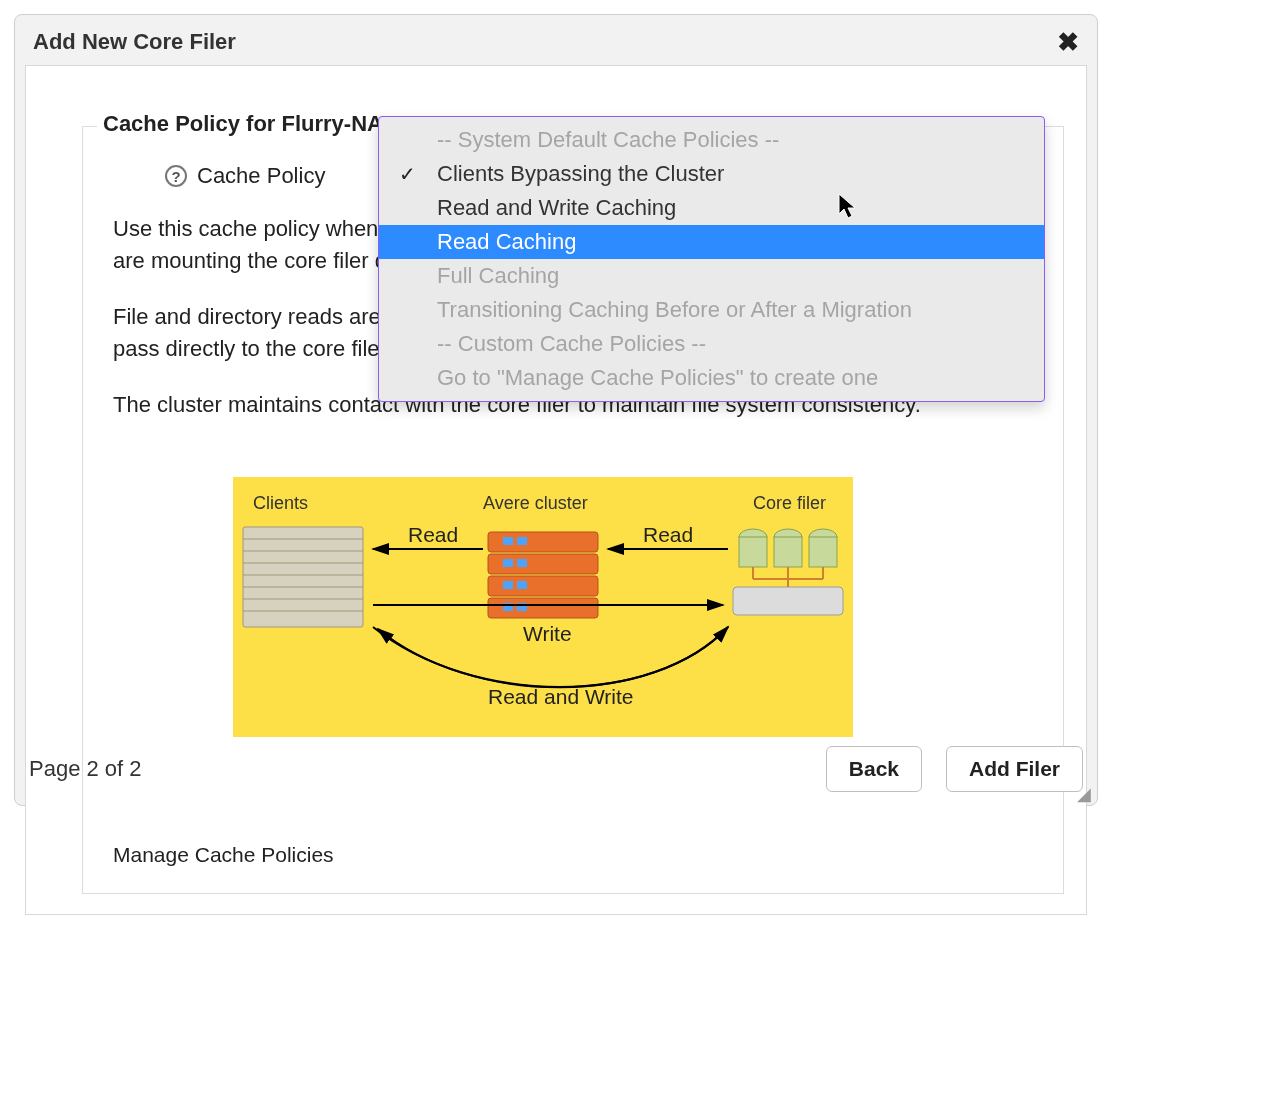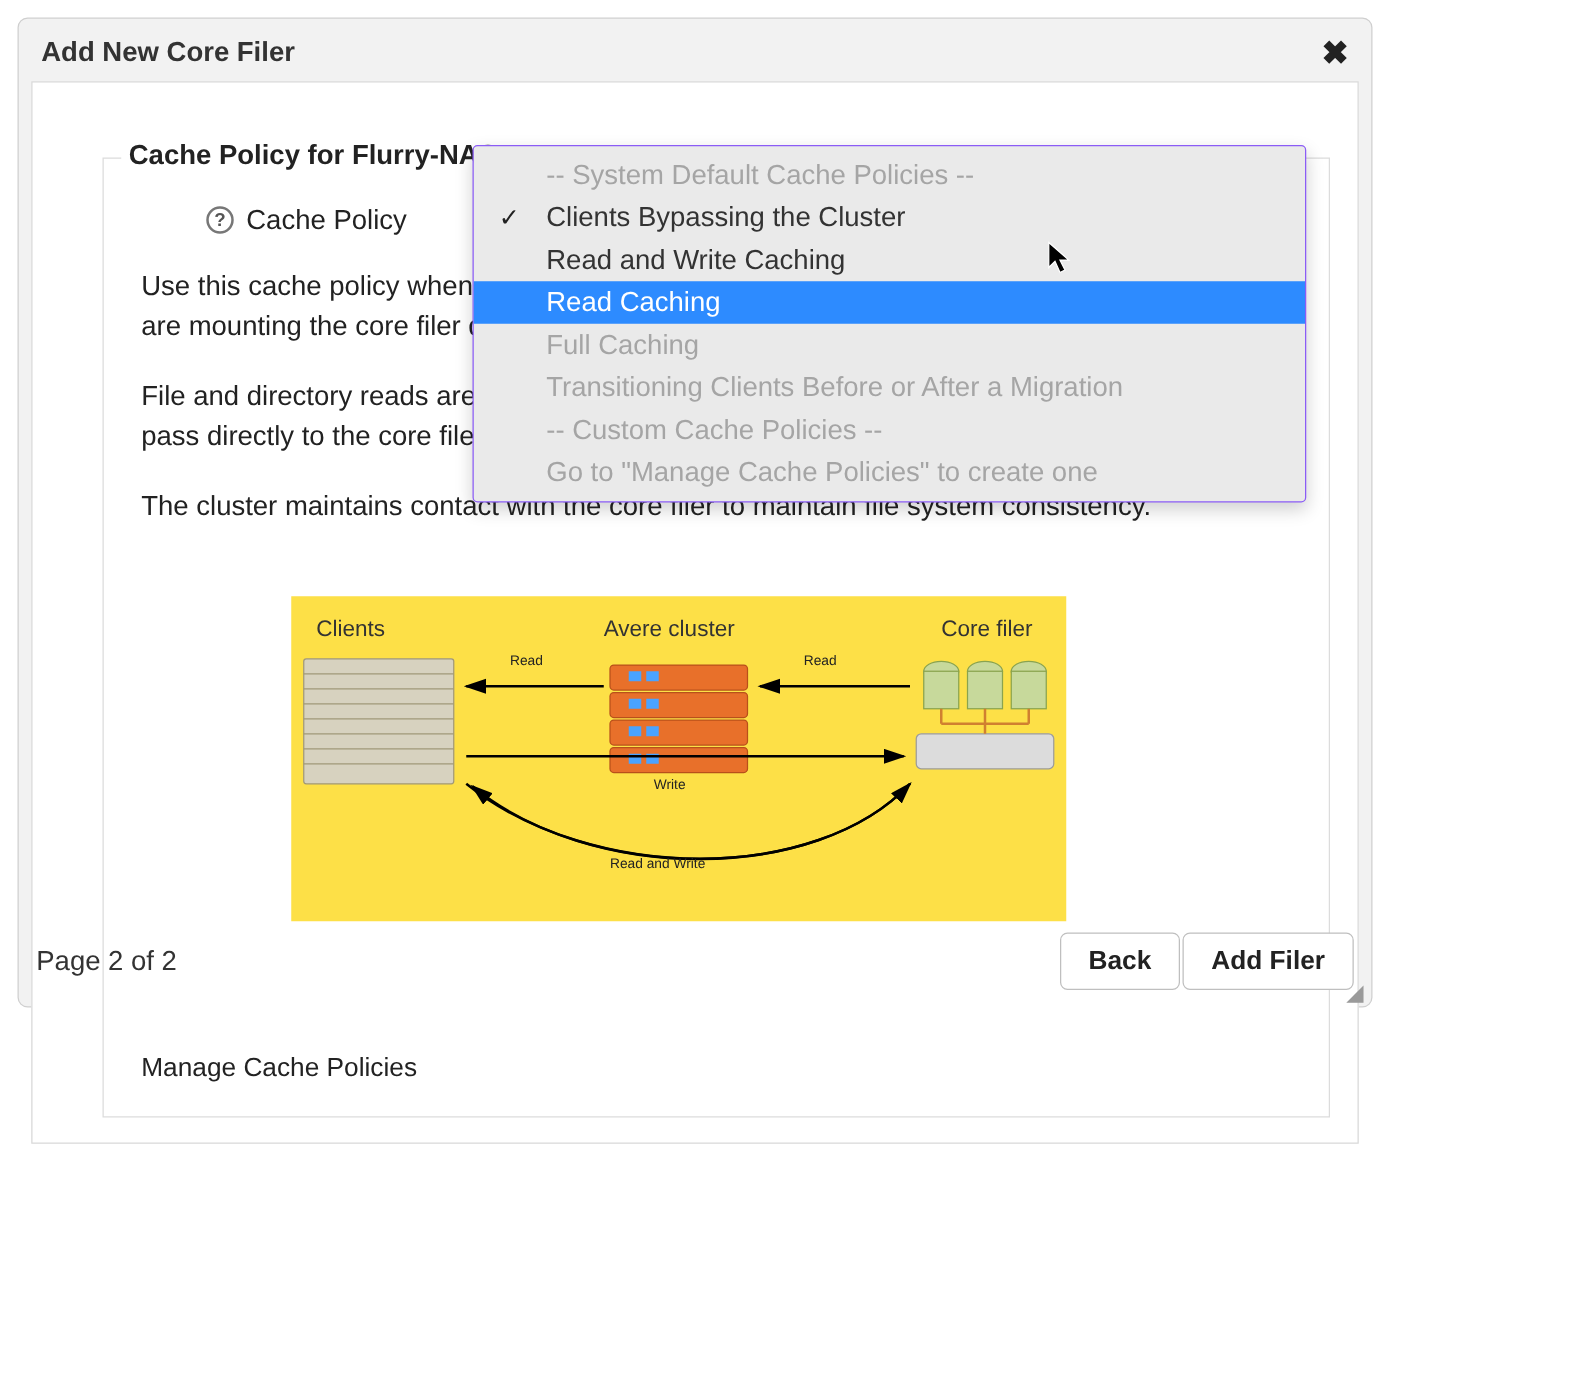--- a/index.html
+++ b/index.html
@@ -120,21 +120,21 @@
     align-items: center;
     justify-content: space-between;
     padding: 0 14px;
   }
   .page-indicator {
     font-size: 22px;
     color: #333;
   }
   .footer-buttons {
     display: flex;
-    gap: 2px;
+    gap: 24px;
   }
   .btn {
     background: #ffffff;
     border: 1px solid #bfbfbf;
     border-radius: 6px;
     padding: 10px 22px;
     font-size: 21px;
     font-weight: 600;
     color: #222;
     cursor: pointer;
@@ -190,21 +190,21 @@
   }
   .cursor {
     position: absolute;
     left: 838px;
     top: 193px;
     z-index: 100;
     pointer-events: none;
   }
   
   .node-label { font-size: 18px; color: #333; text-align: center; }
-  .arrow-label { font-size: 11px; color: #222; }
+  .arrow-label { font-size: 21px; color: #222; }
 </style>
 </head>
 <body>
 
 <div class="dialog">
 
   <div class="dialog-header">
     <div class="dialog-title">Add New Core Filer</div>
     <div class="close-x">✖</div>
   </div>
@@ -305,20 +305,20 @@
 
 <div class="dropdown">
   <div class="dd-item group-header">-- System Default Cache Policies --</div>
   <div class="dd-item">
     <span class="check">✓</span>
     <span>Clients Bypassing the Cluster</span>
   </div>
   <div class="dd-item">Read and Write Caching</div>
   <div class="dd-item highlight">Read Caching</div>
   <div class="dd-item disabled">Full Caching</div>
-  <div class="dd-item disabled">Transitioning Clients Before or After a Migration</div>
+  <div class="dd-item disabled">Transitioning Caching Before or After a Migration</div>
   <div class="dd-item group-header">-- Custom Cache Policies --</div>
   <div class="dd-item disabled">Go to "Manage Cache Policies" to create one</div>
 </div>
 
 <svg class="cursor" width="22" height="28" viewBox="0 0 22 28">
   <path d="M1,1 L1,21 L6,16 L10,25 L14,23 L10,15 L17,15 Z" fill="#000" stroke="#fff" stroke-width="1"></path>
 </svg>
 
 </body></html>

